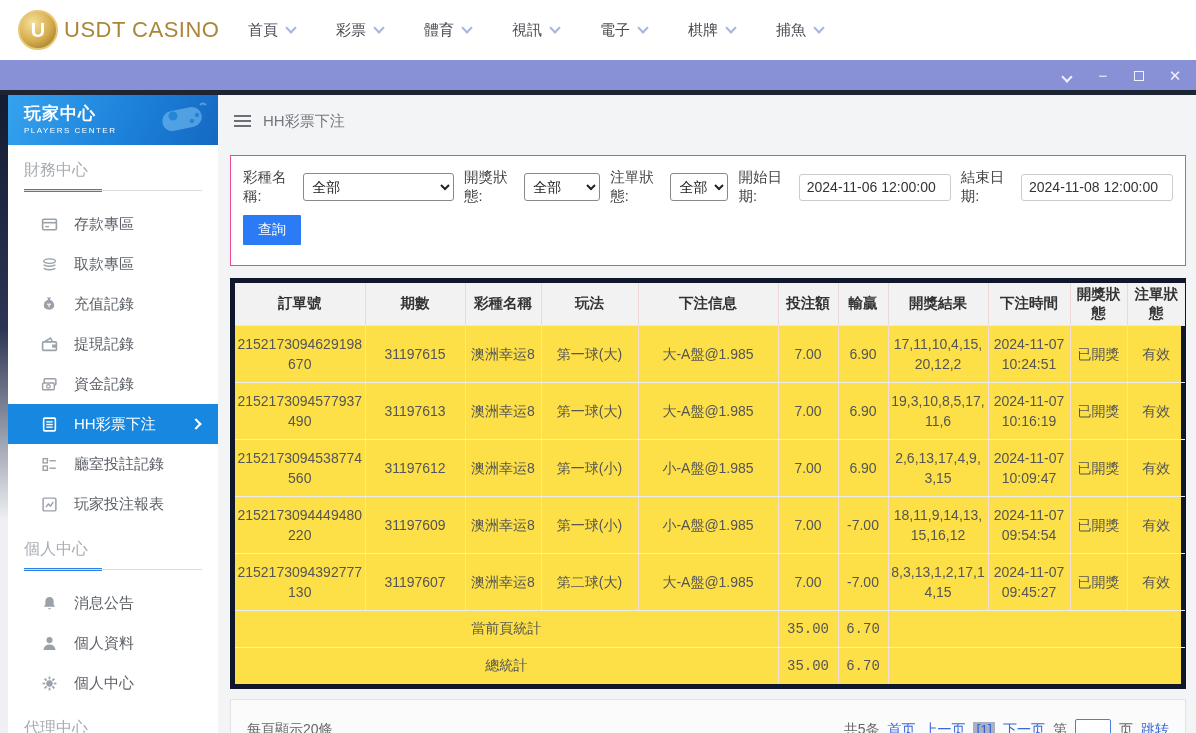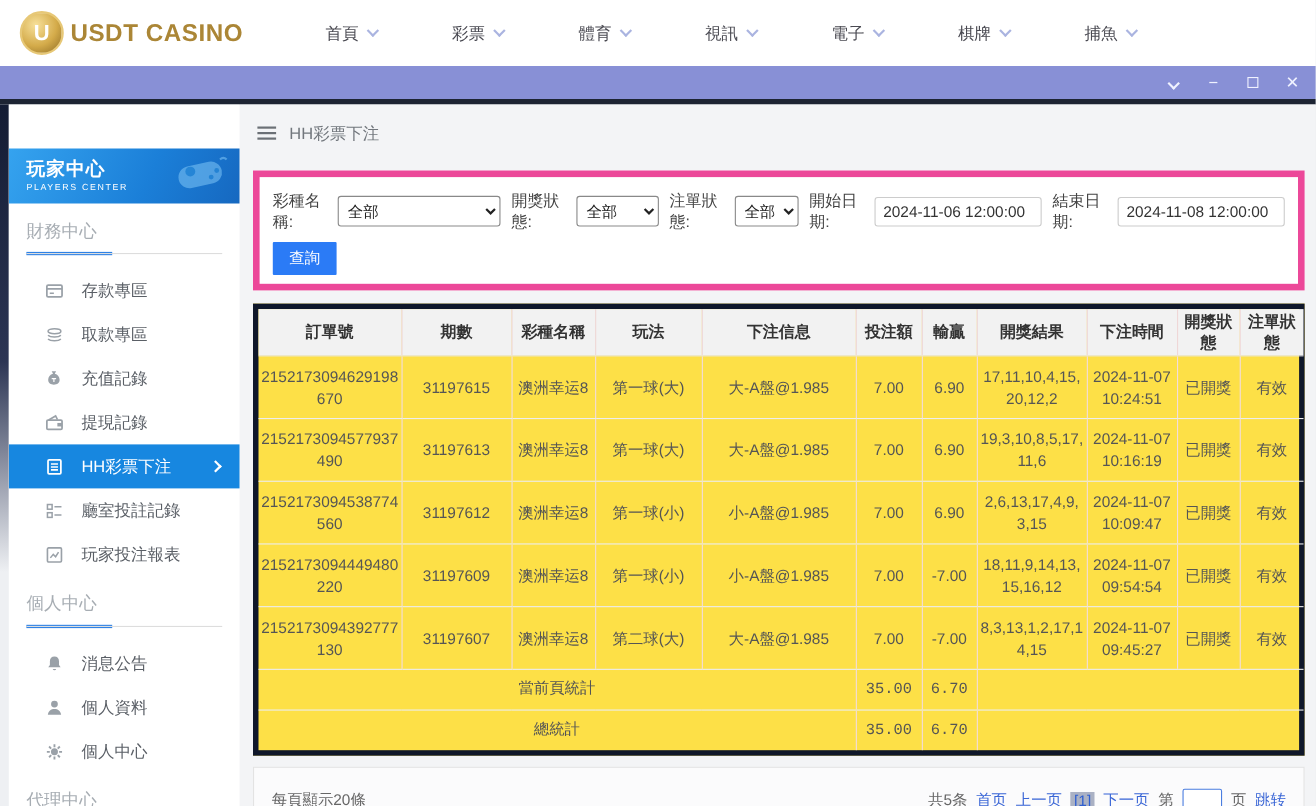--- a/index.html
+++ b/index.html
@@ -7,22 +7,22 @@
     font-family:"Liberation Sans","DejaVu Sans",sans-serif; background:#eef0f3; }
 
   
   .topbar { position:absolute; left:0; top:0; width:1196px; height:60px;
     background:#fff; display:flex; align-items:center; z-index:5; }
   .logo { display:flex; align-items:center; gap:6px; margin-left:18px; width:230px; }
   .coin { width:40px; height:40px; border-radius:50%;
     background:radial-gradient(circle at 35% 30%, #f7e09a, #d4ab4a 55%, #8d6b23);
     color:#fff; font-weight:bold; font-size:20px; display:flex; align-items:center;
     justify-content:center; border:2px solid #e7c877; }
-  .brand-text { font-weight:bold; font-size:22px; letter-spacing:.5px; color:#ab8636;text-align:right; }
-  .mainnav { display:flex; align-items:center; gap:68px; margin-left:48px; }
+  .brand-text { font-weight:normal; font-size:22px; letter-spacing:.5px; color:#ab8636;text-align:right; }
+  .mainnav { display:flex; align-items:center; gap:41px; }
   .nav-item { display:flex; align-items:center; cursor:pointer; }
   .nav-label { font-size:15px; color:#4a4a52; }
   .caret { display:inline-block; border:solid #aab4e0; border-width:0 2px 2px 0;
     padding:3px; transform:rotate(45deg); margin-left:9px; margin-top:-4px; }
 
   
   .titlebar { position:absolute; left:0; top:60px; width:1196px; height:30px;
     background:#8890d6; display:flex; align-items:center; justify-content:flex-end;
     gap:22px; padding-right:14px; z-index:5; }
   .winbtn { color:#f0f2ff; font-size:15px; line-height:1; cursor:pointer; width:14px;
@@ -34,21 +34,21 @@
   .darkline { position:absolute; left:0; top:90px; width:1196px; height:5px;
     background:#1d2433; }
   .leftstrip { position:absolute; left:0; top:95px; width:8px; height:425px;
     background:linear-gradient(#141c33,#2c3554 55%, rgba(40,48,80,0)); }
 
   
   .sidebar { position:absolute; left:8px; top:95px; width:210px; bottom:0;
     background:#fff; overflow:hidden; }
   .sidebar-header { height:50px;
     background:linear-gradient(115deg,#35a3ef 0%,#1b7fd8 60%,#1668c0 100%);
-    color:#fff; padding:7px 0 0 16px; position:relative;margin-top:40px; }
+    color:#fff; padding:7px 0 0 16px; position:relative; }
   .sb-title { font-size:17px; font-weight:bold; letter-spacing:1px; }
   .sb-sub { font-size:8px; letter-spacing:1.5px; margin-top:1px; }
   .sb-gamepad { position:absolute; right:10px; top:6px; opacity:.55; }
   .sb-section-title { font-size:16px; color:#a7adb3; padding:15px 16px 0; }
   .sb-underline { position:relative; height:3px; margin:8px 16px 12px; }
   .sb-underline::after { content:''; position:absolute; left:0; right:0; top:1px;
     height:1px; background:#ddd; }
   .sb-underline i { position:absolute; left:0; top:0; width:78px; height:3px;
     background:#2e82e6; }
   .sb-item { height:40px; display:flex; align-items:center; padding-left:32px;
@@ -62,22 +62,22 @@
     border-width:0 2px 2px 0; padding:3px; transform:rotate(-45deg); }
 
   
   .content { position:absolute; left:218px; top:95px; right:0; bottom:0;
     background:#f3f4f6; }
   .breadcrumb { height:52px; display:flex; align-items:center; gap:12px;
     padding-left:16px; color:#72777d; font-size:15px; }
   .burger { display:inline-flex; flex-direction:column; gap:3px; cursor:pointer; }
   .burger i { width:17px; height:2px; background:#6b7076; }
 
-  .filter-card { margin:8px 10px 0 12px; background:#fff; border:6px solid #ec4899;
-    padding:12px 12px 8px; }
+  .filter-card { margin:8px 10px 0 12px; background:#fff; border:1px solid #ec4899;
+    padding:12px 12px 20px; }
   .filter-row { display:flex; align-items:center; }
   .filter-row label { font-size:14.5px; color:#444; margin-right:5px; }
   .filter-row .gap { margin-left:10px; }
   .filter-row select { height:28px; border:1px solid #898989; border-radius:3px;
     background:#fff; font-size:14px; color:#222; padding:2px 4px;
     font-family:"Liberation Sans","DejaVu Sans",sans-serif; }
   .sel-lottery { width:168px; } .sel-draw { width:84px; } .sel-order { width:62px; }
   .filter-row input[type=text] { width:152px; height:27px; border:1px solid #ccc;
     border-radius:3px; font-size:14px; color:#333; padding:2px 7px;
     font-family:"Liberation Sans","DejaVu Sans",sans-serif; }
@@ -210,20 +210,30 @@
       </div>
       <div class="sb-item">
         <span class="sb-icon">
           <svg width="17" height="17" viewBox="0 0 16 16">
             <path d="M3 5.5 9 2l1.6 3.2" fill="none" stroke="currentColor" stroke-width="1.4"></path>
             <rect x="1.5" y="5.5" width="13" height="8" rx="1" fill="none" stroke="currentColor" stroke-width="1.5"></rect>
             <rect x="10.5" y="8" width="4" height="3" fill="currentColor"></rect>
           </svg>
         </span>
         <span class="sb-label">提現記錄</span>
+      </div>
+      <div class="sb-item">
+        <span class="sb-icon">
+          <svg width="17" height="17" viewBox="0 0 16 16">
+            <rect x="3" y="2.5" width="11" height="6" rx="1" fill="none" stroke="currentColor" stroke-width="1.4"></rect>
+            <rect x="1.5" y="6.5" width="11" height="6.5" rx="1" fill="#fff" stroke="currentColor" stroke-width="1.4"></rect>
+            <circle cx="7" cy="9.8" r="1.7" fill="none" stroke="currentColor" stroke-width="1.2"></circle>
+          </svg>
+        </span>
+        <span class="sb-label">資金記錄</span>
       </div>
       <div class="sb-item active">
         <span class="sb-icon">
           <svg width="17" height="17" viewBox="0 0 16 16">
             <rect x="2.5" y="2" width="11" height="12" rx="1" fill="none" stroke="currentColor" stroke-width="1.5"></rect>
             <line x1="5" y1="5.5" x2="11" y2="5.5" stroke="currentColor" stroke-width="1.3"></line>
             <line x1="5" y1="8" x2="11" y2="8" stroke="currentColor" stroke-width="1.3"></line>
             <line x1="5" y1="10.5" x2="11" y2="10.5" stroke="currentColor" stroke-width="1.3"></line>
           </svg>
         </span>

